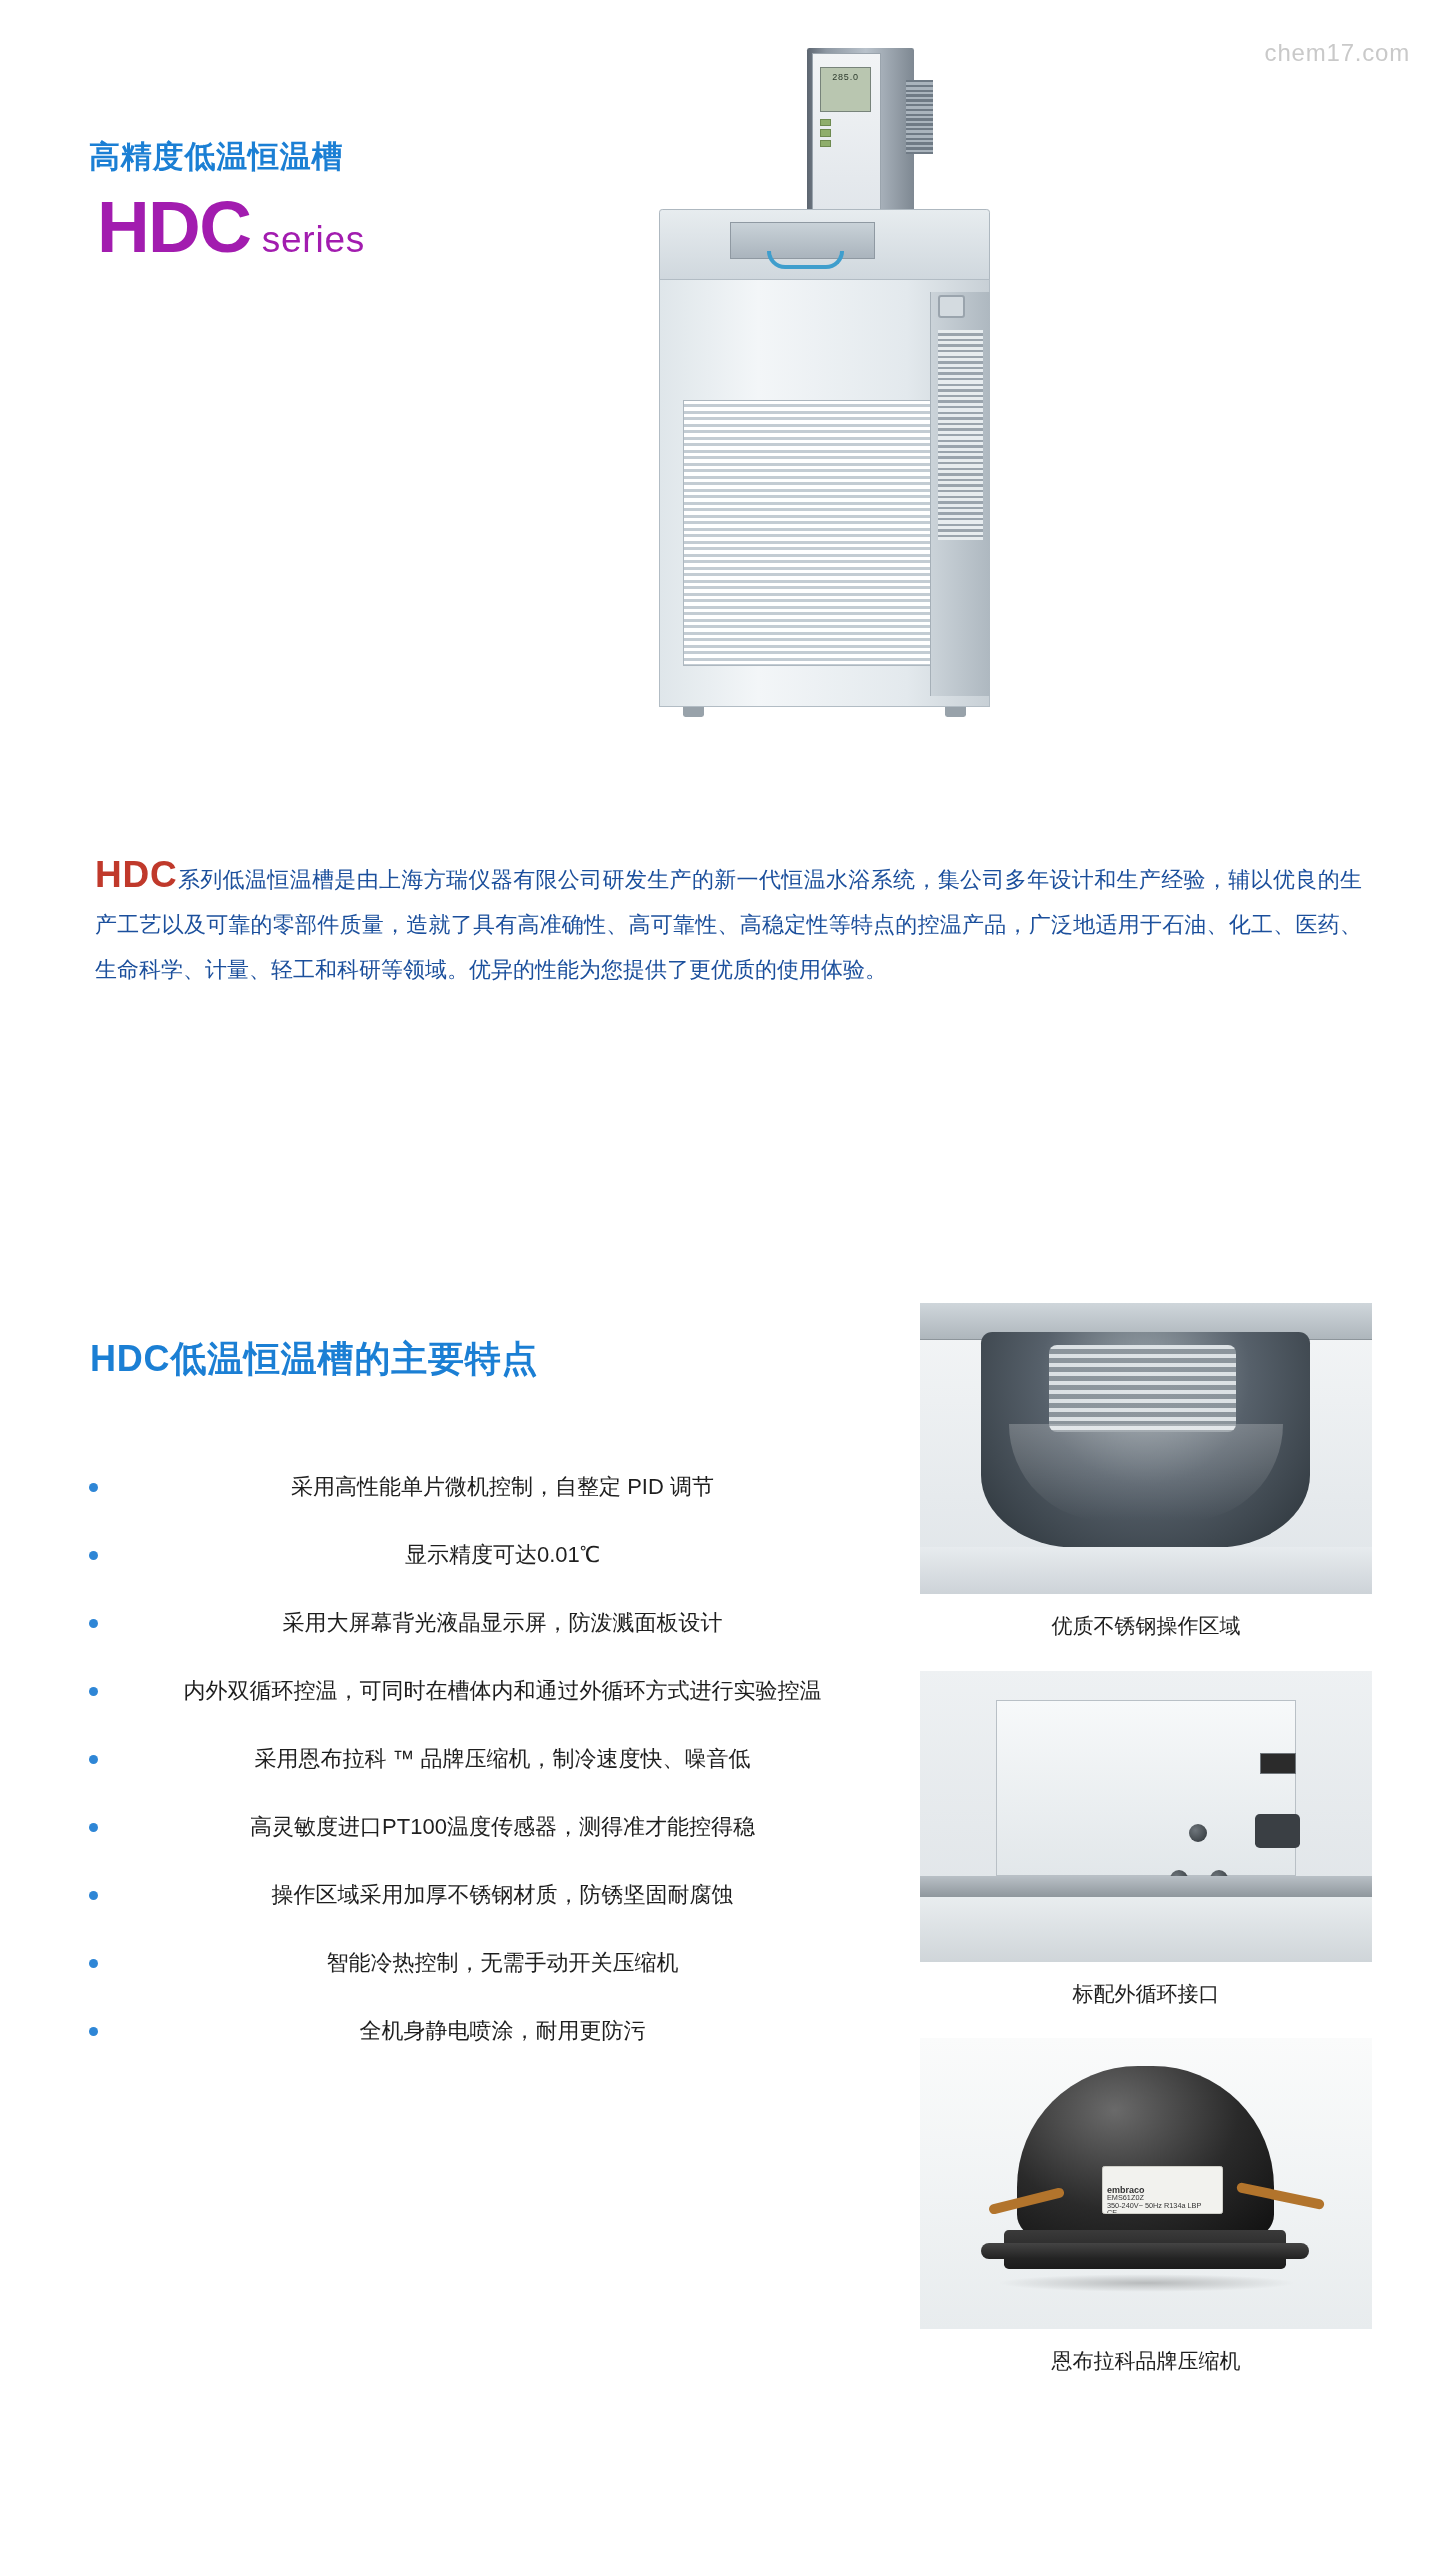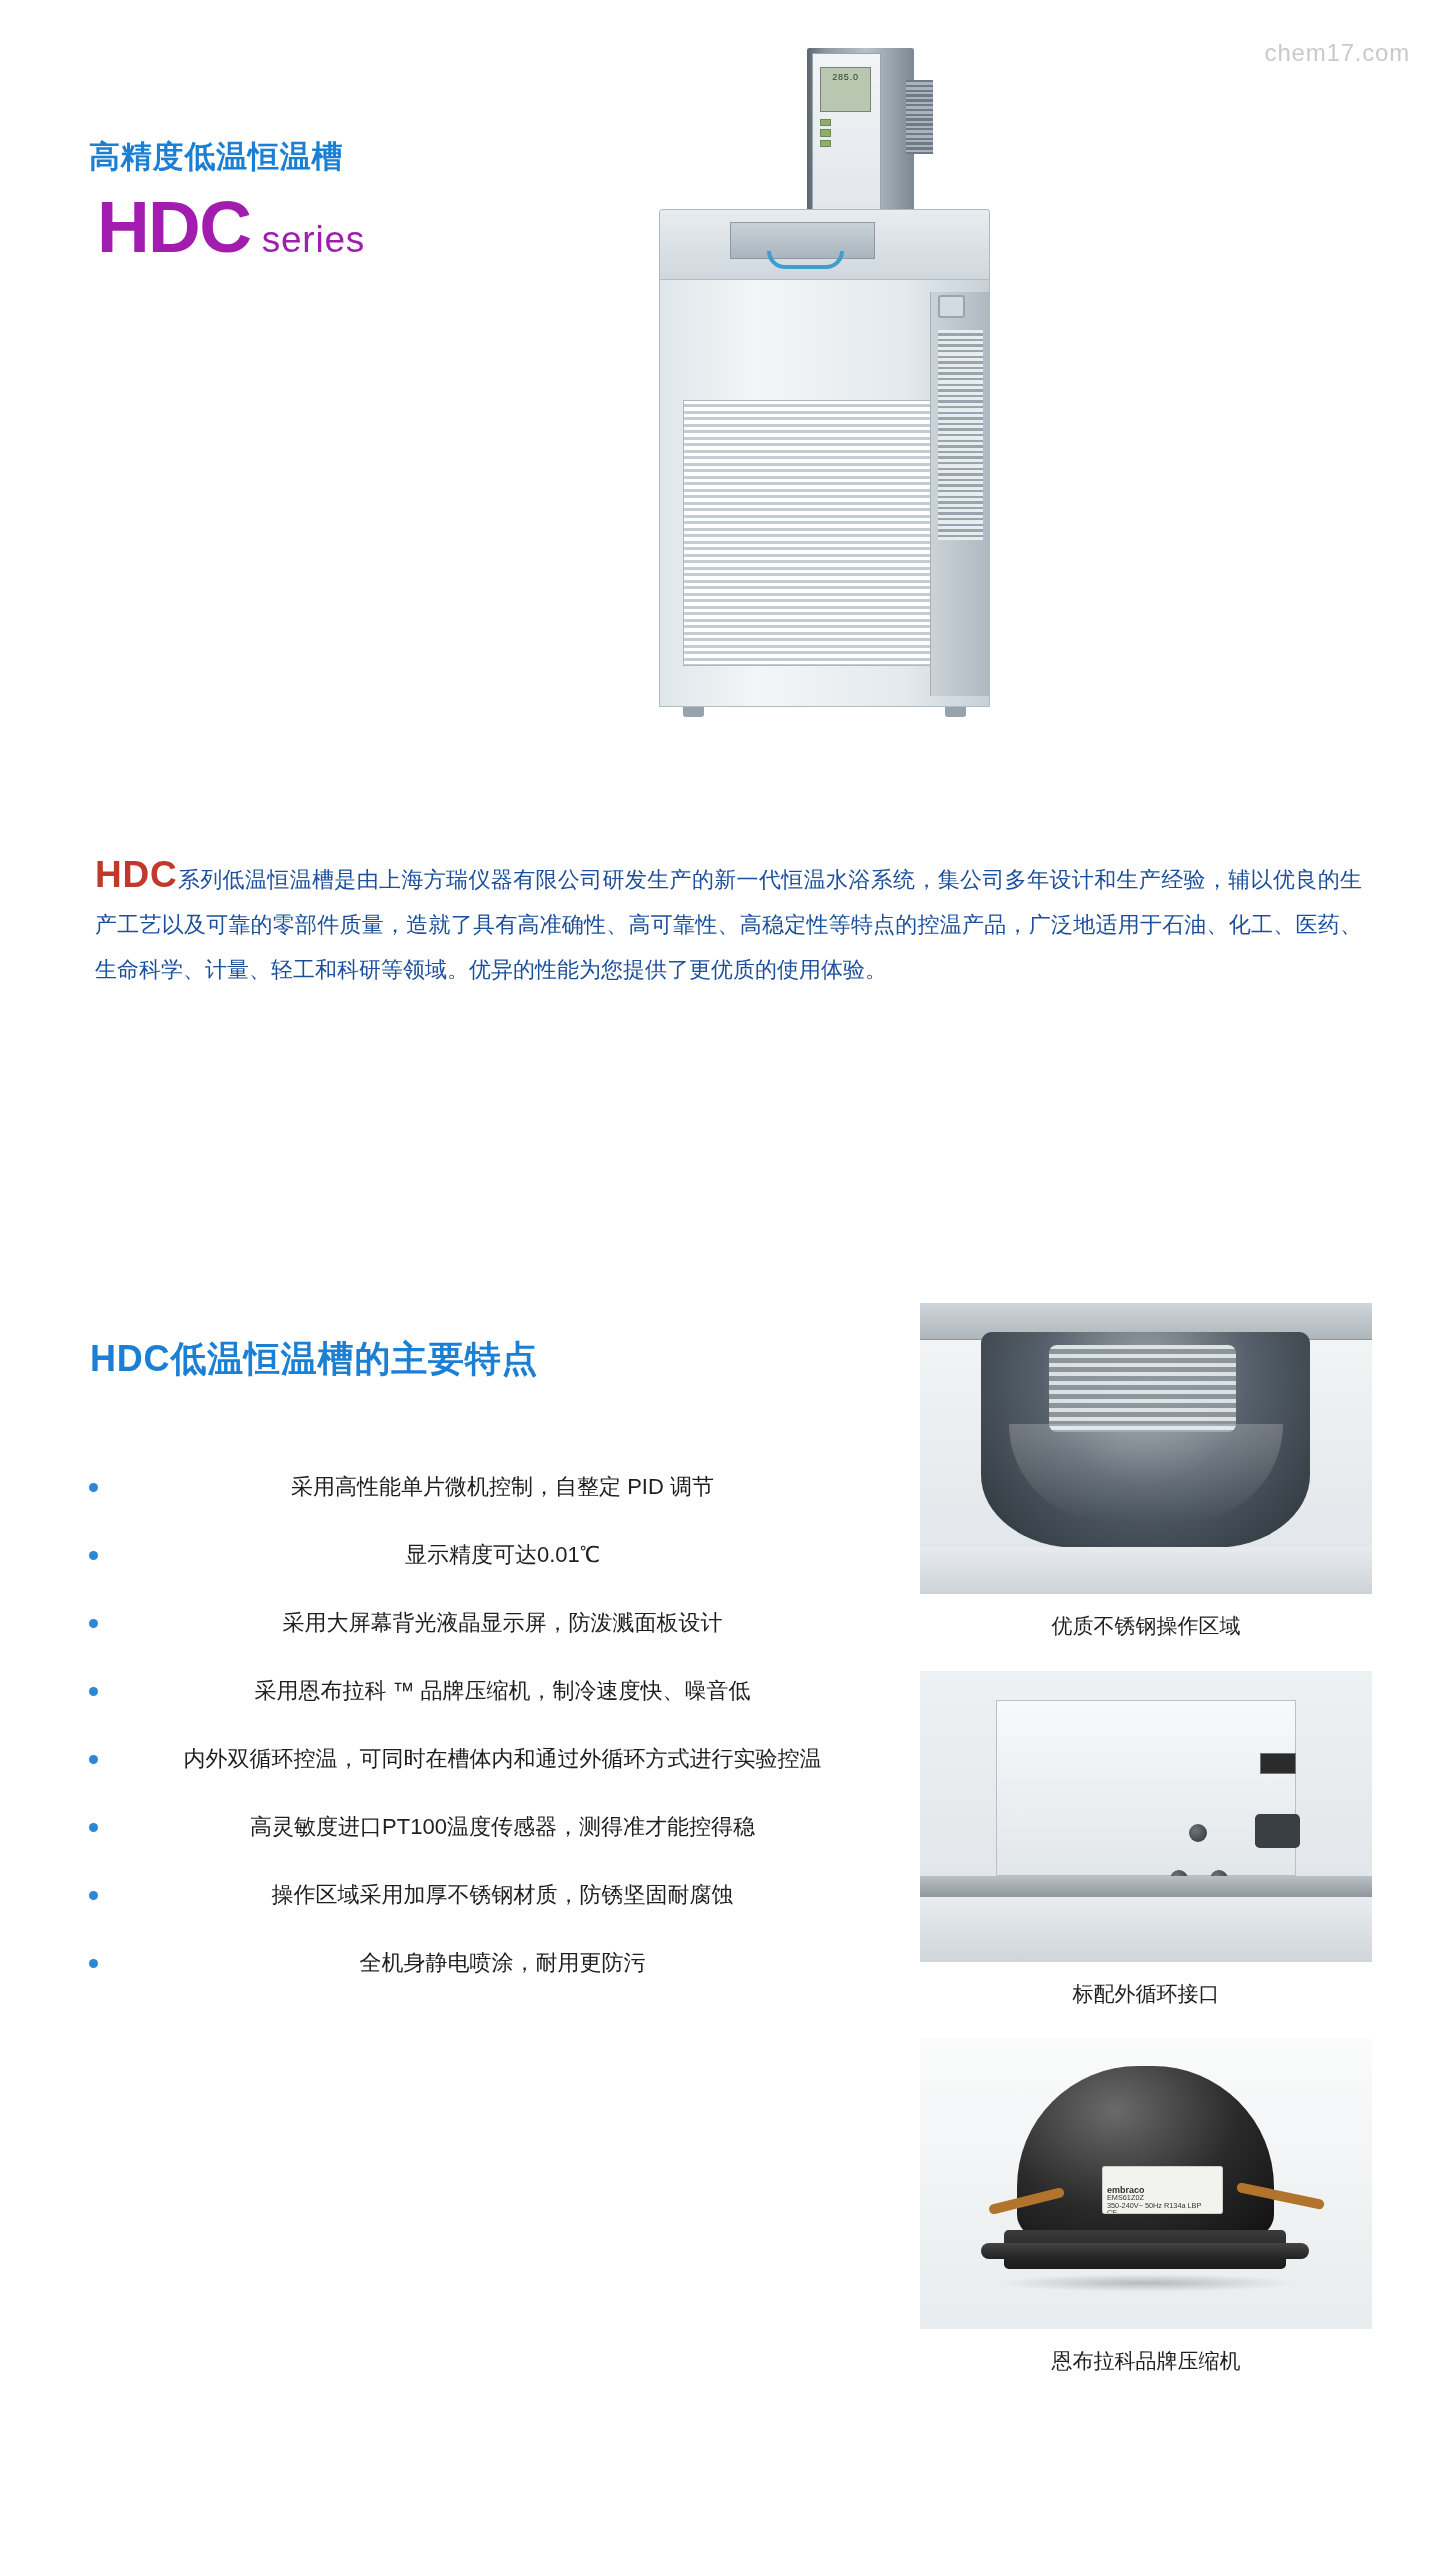--- a/index.html
+++ b/index.html
@@ -442,24 +442,25 @@
   <div class="intro">
     <span class="brand">HDC</span><span>系列低温恒温槽是由上海方瑞仪器有限公司研发生产的新一代恒温水浴系统，集公司多年设计和生产经验，辅以优良的生产工艺以及可靠的零部件质量，造就了具有高准确性、高可靠性、高稳定性等特点的控温产品，广泛地适用于石油、化工、医药、生命科学、计量、轻工和科研等领域。优异的性能为您提供了更优质的使用体验。</span>
   </div>
 
   <div class="feat-title">HDC低温恒温槽的主要特点</div>
 
   <ul class="feat-list">
     <li><span class="bullet"></span><span>采用高性能单片微机控制，自整定 PID 调节</span></li>
     <li><span class="bullet"></span><span>显示精度可达0.01℃</span></li>
     <li><span class="bullet"></span><span>采用大屏幕背光液晶显示屏，防泼溅面板设计</span></li>
+    <li><span class="bullet"></span><span>内外双循环控温，可同时在槽体内和通过外循环方式进行实验控温</span></li>
     <li><span class="bullet"></span><span>采用恩布拉科 ™ 品牌压缩机，制冷速度快、噪音低</span></li>
-    <li><span class="bullet"></span><span>内外双循环控温，可同时在槽体内和通过外循环方式进行实验控温</span></li>
     <li><span class="bullet"></span><span>高灵敏度进口PT100温度传感器，测得准才能控得稳</span></li>
     <li><span class="bullet"></span><span>操作区域采用加厚不锈钢材质，防锈坚固耐腐蚀</span></li>
+    <li><span class="bullet"></span><span>智能冷热控制，无需手动开关压缩机</span></li>
     <li><span class="bullet"></span><span>全机身静电喷涂，耐用更防污</span></li>
   </ul>
 
   <div class="photos">
 
     <div class="photo-block">
       <div class="photo-frame p1">
         <div class="topbar"></div>
         <div class="bowl"></div>
         <div class="coil"></div>

